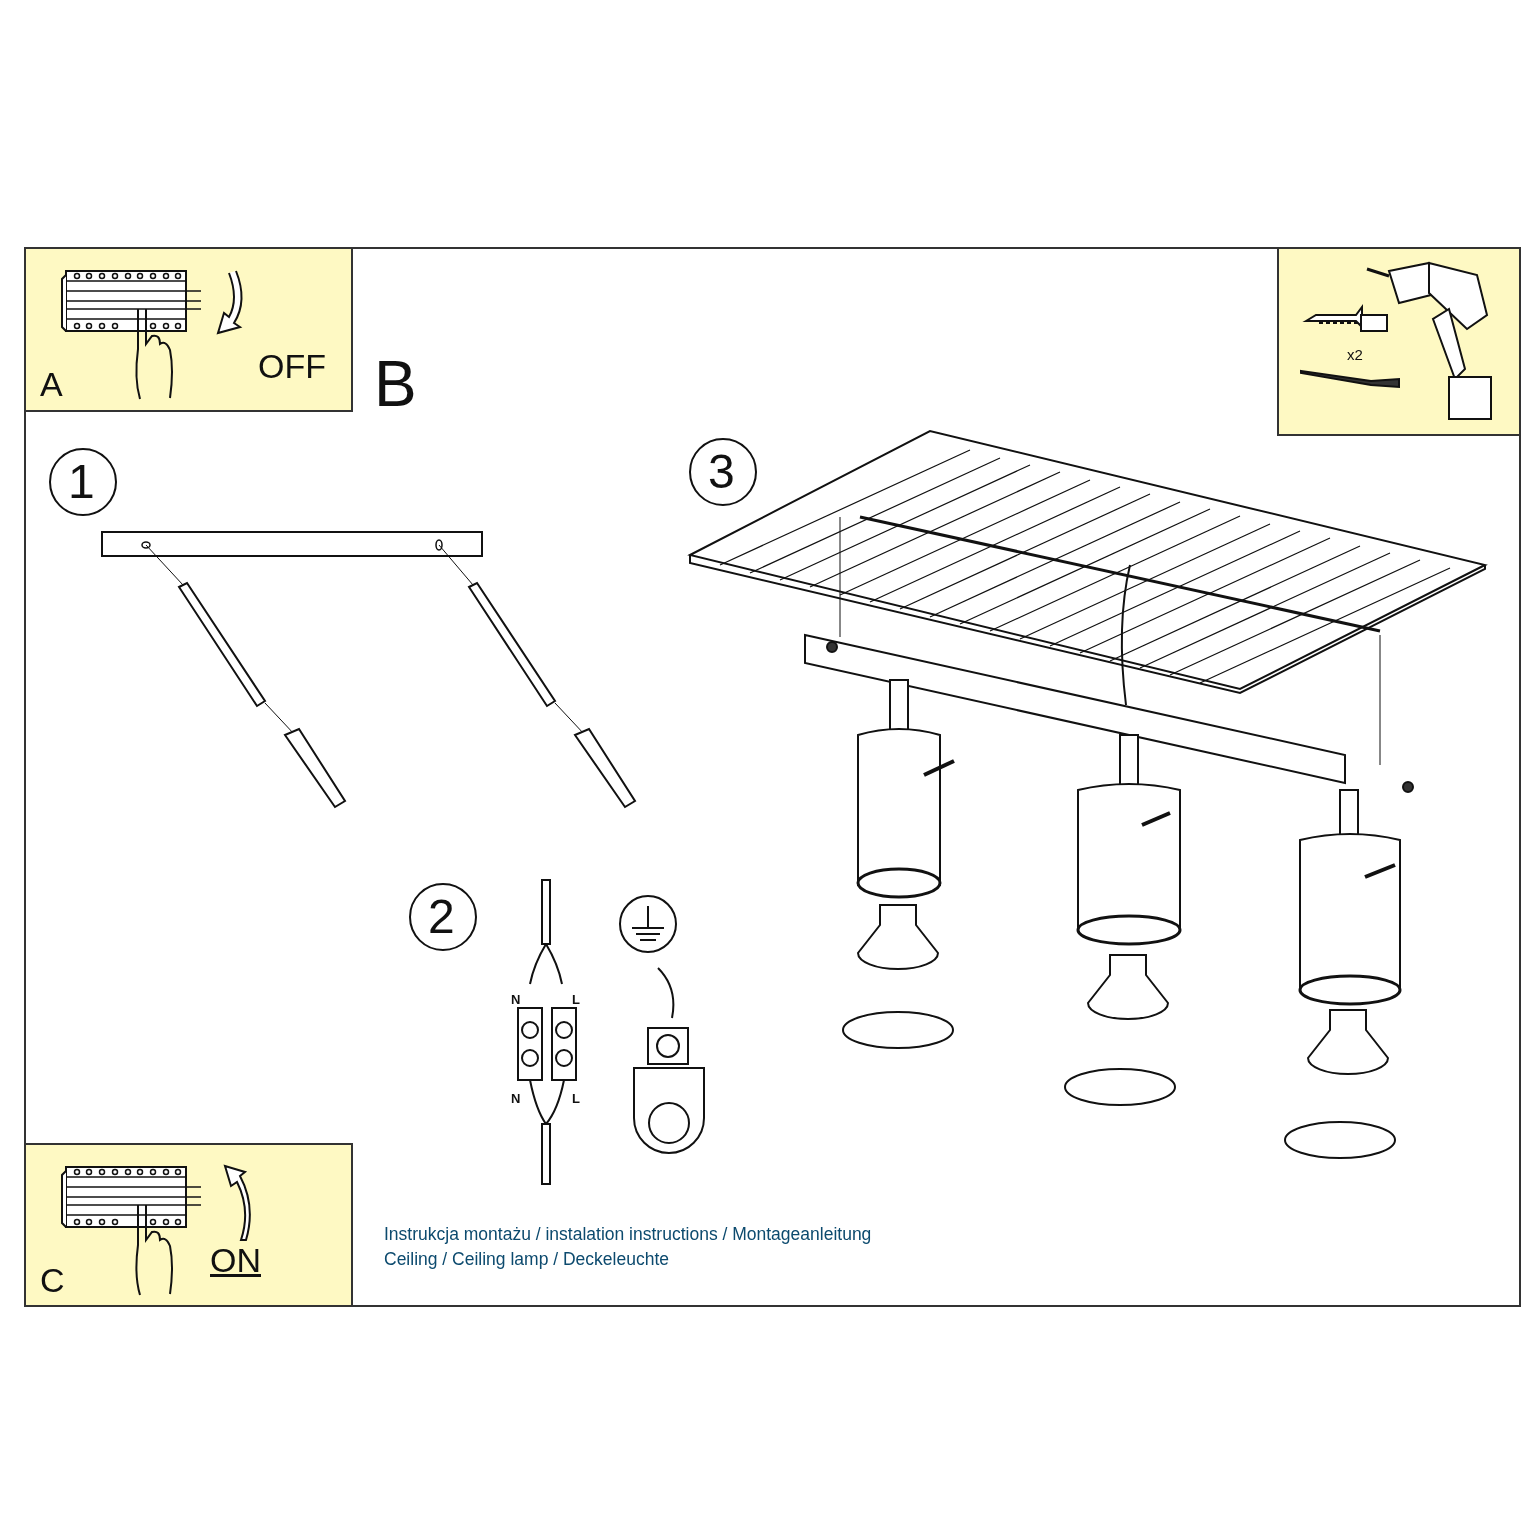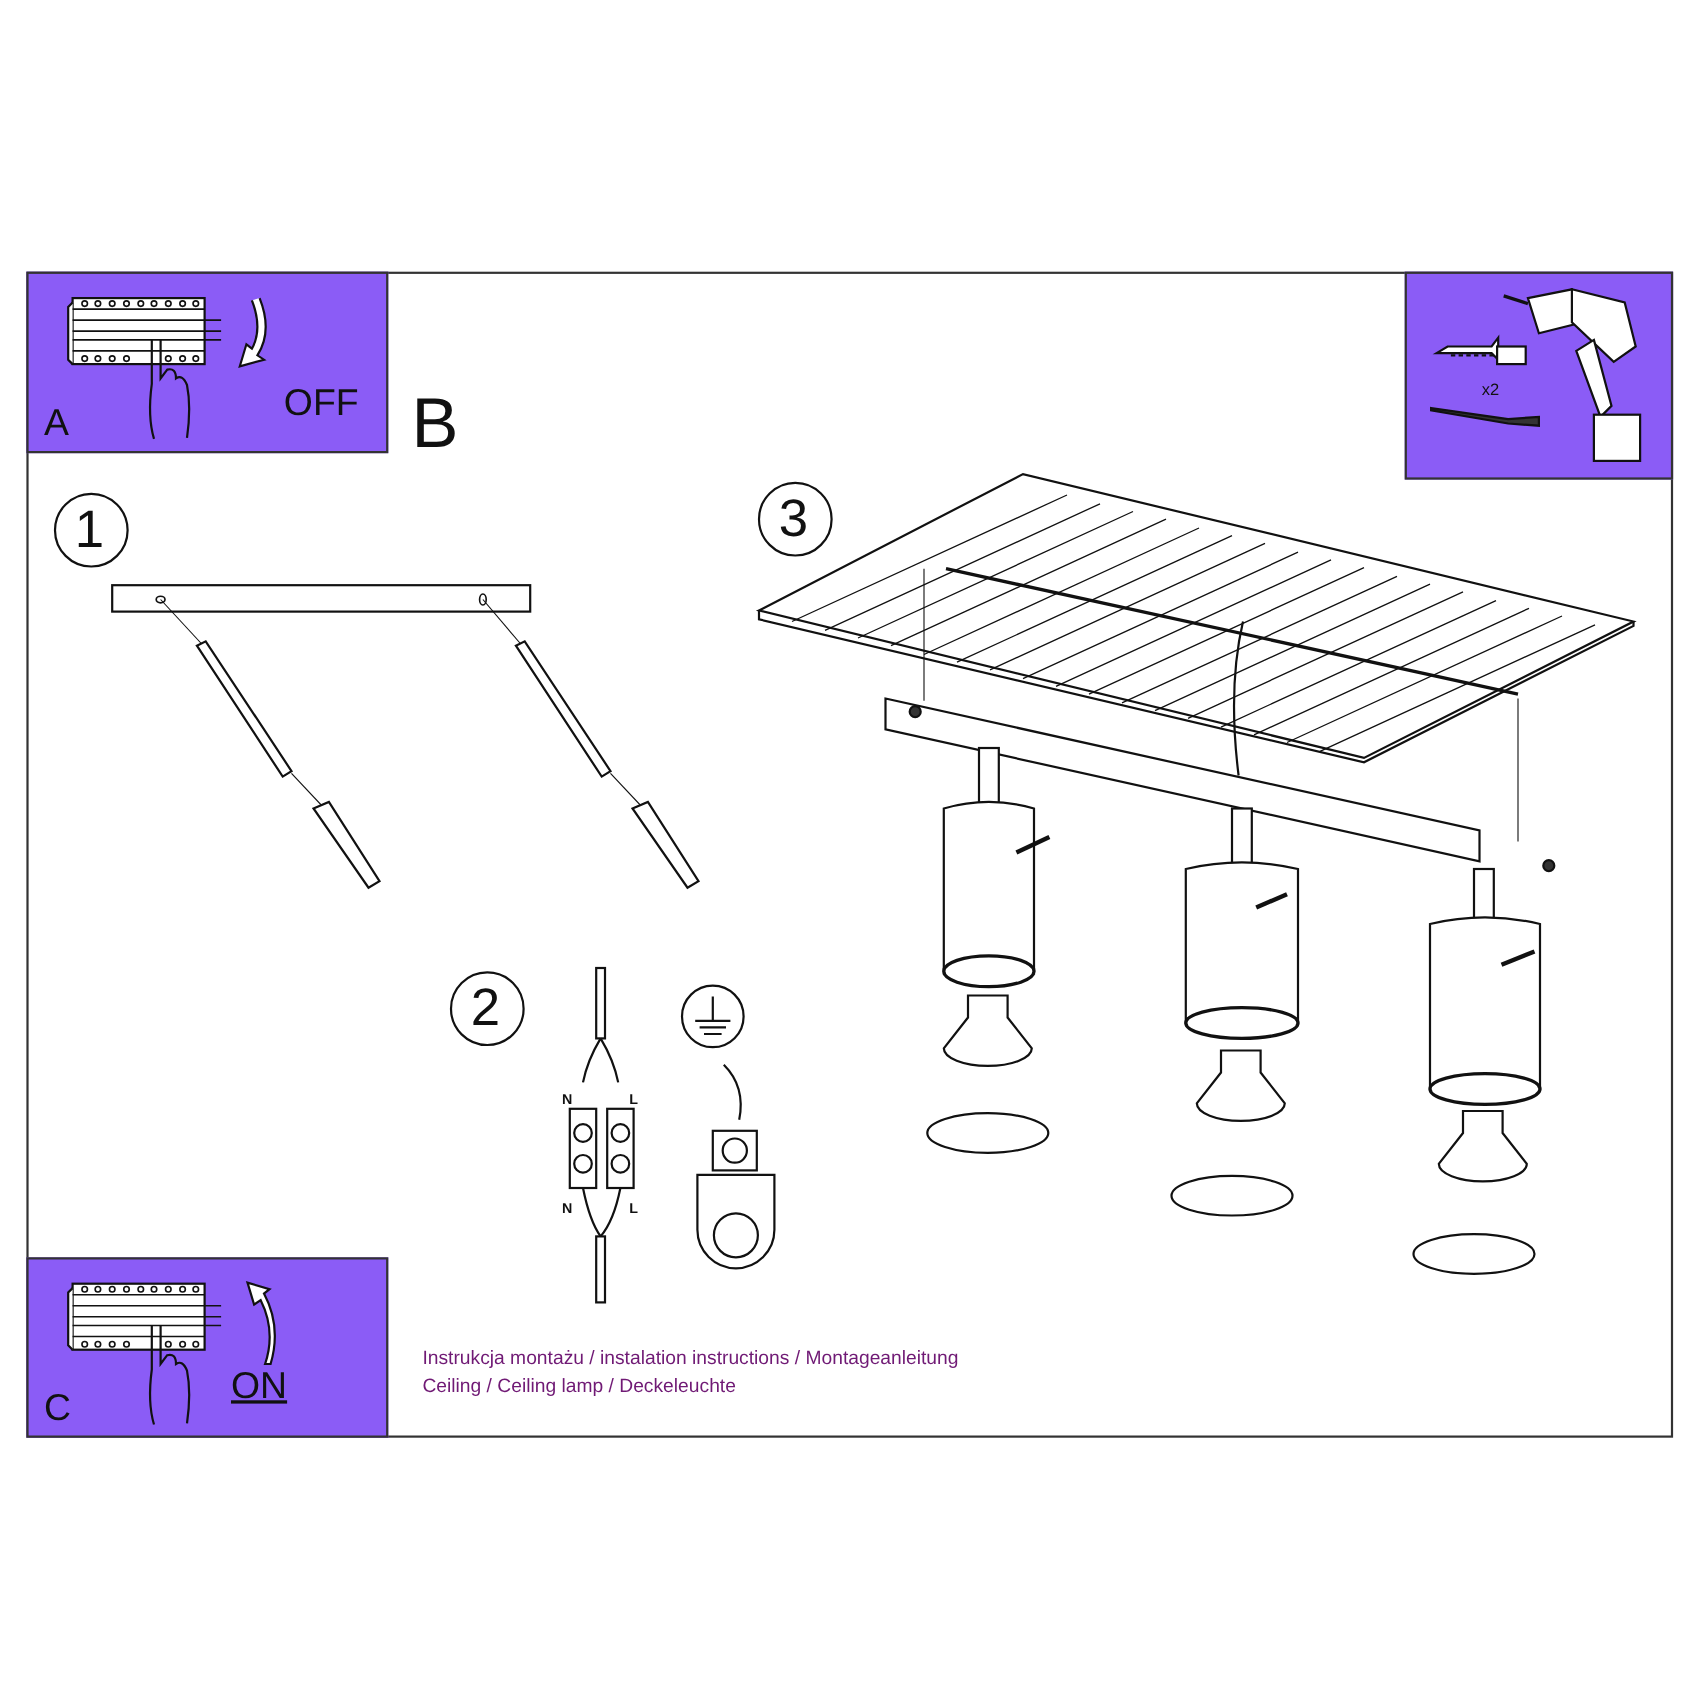--- a/index.html
+++ b/index.html
@@ -1,21 +1,21 @@
 <!DOCTYPE html>
 <html><head>
 <meta charset="utf-8">
 <style>
   html, body { margin:0; padding:0; background:#fff; }
   body { width:1540px; height:1540px; position:relative; overflow:hidden; font-family:"Liberation Sans", sans-serif; color:#111; }
   .frame { position:absolute; left:24px; top:247px; width:1497px; height:1060px; border:2px solid #333; box-sizing:border-box; }
-  .box { position:absolute; border:2px solid #333; box-sizing:border-box; background:#8b5cf6;padding-left:48px; }
+  .box { position:absolute; border:2px solid #333; box-sizing:border-box; background:#fef9c3;padding-left:48px; }
   .lbl { position:absolute; line-height:1; }
   svg { position:absolute; overflow:visible; }
-  .footer { position:absolute; left:384px; top:1222px; font-size:17.5px; line-height:25px; color:#701a75; }
+  .footer { position:absolute; left:384px; top:1222px; font-size:17.5px; line-height:25px; color:#0c4a6e; }
 </style>
 </head>
 <body>
 
 <div class="frame"></div>
 
 <div class="box" style="left:24px;top:247px;width:329px;height:165px;">
   <svg width="330" height="165" style="left:0;top:0">
     <g stroke="#111" stroke-width="2" fill="#fff">
       <rect x="40" y="22" width="120" height="60"></rect>

